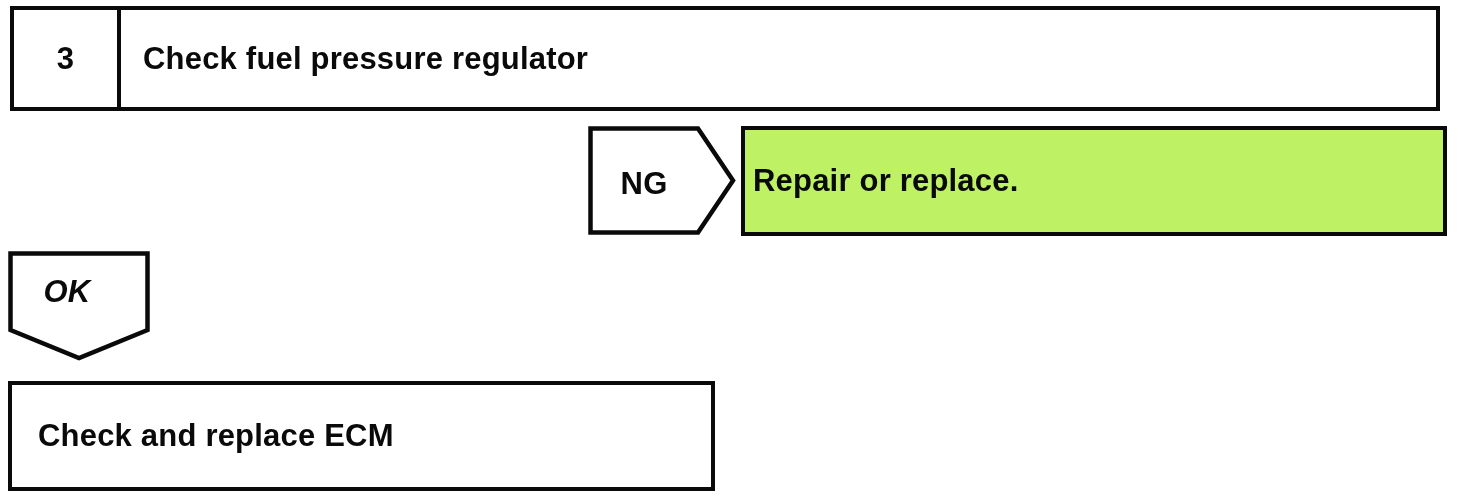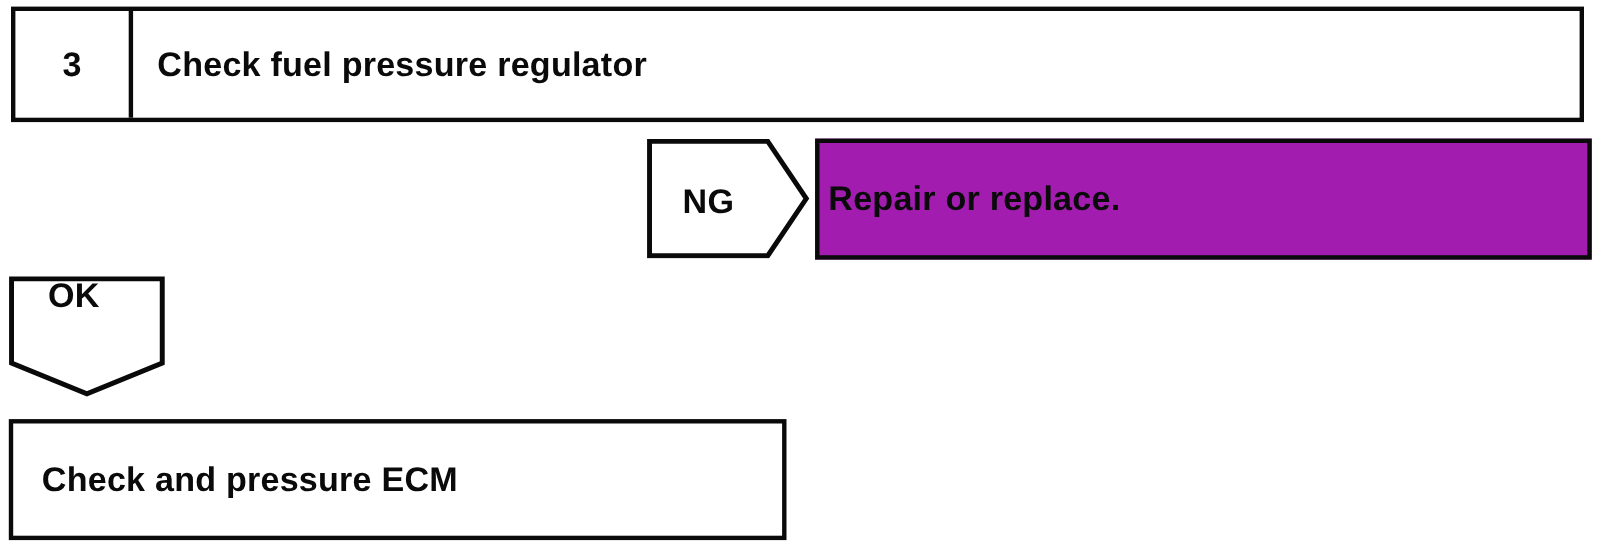--- a/index.html
+++ b/index.html
@@ -60,39 +60,40 @@
     align-items: center;
     justify-content: center;
   }
 
   
   .repair-box {
     position: absolute;
     left: 741px; top: 126px;
     width: 706px; height: 110px;
     border: 4px solid #0a0a0a;
-    background: #a21caf;
+    background: #bef264;
     display: flex;
     align-items: center;
     padding-left: 8px;
   }
 
   
   .ok-shape {
     position: absolute;
     left: 8px; top: 251px;
     width: 142px; height: 110px;
   }
   .ok-label {
     position: absolute;
     left: 8px; top: 251px;
     width: 118px; height: 82px;
     display: flex;
-    align-items: flex-start;
+    align-items: center;
     justify-content: center;
+    font-style: italic;
   }
 
   
   .ecm-box {
     position: absolute;
     left: 8px; top: 381px;
     width: 707px; height: 110px;
     border: 4px solid #0a0a0a;
     background: #ffffff;
     display: flex;
@@ -133,16 +134,16 @@
   </div>
 
   <svg class="ok-shape" viewBox="0 0 142 110" aria-hidden="true">
     <polygon points="2.5,2.5 139.5,2.5 139.5,79 71,107 2.5,79"></polygon>
   </svg>
   <div class="ok-label">
     <span class="bold-text">OK</span>
   </div>
 
   <div class="ecm-box">
-    <span class="bold-text">Check and pressure ECM</span>
+    <span class="bold-text">Check and replace ECM</span>
   </div>
 
 </div>
 
 </body></html>

